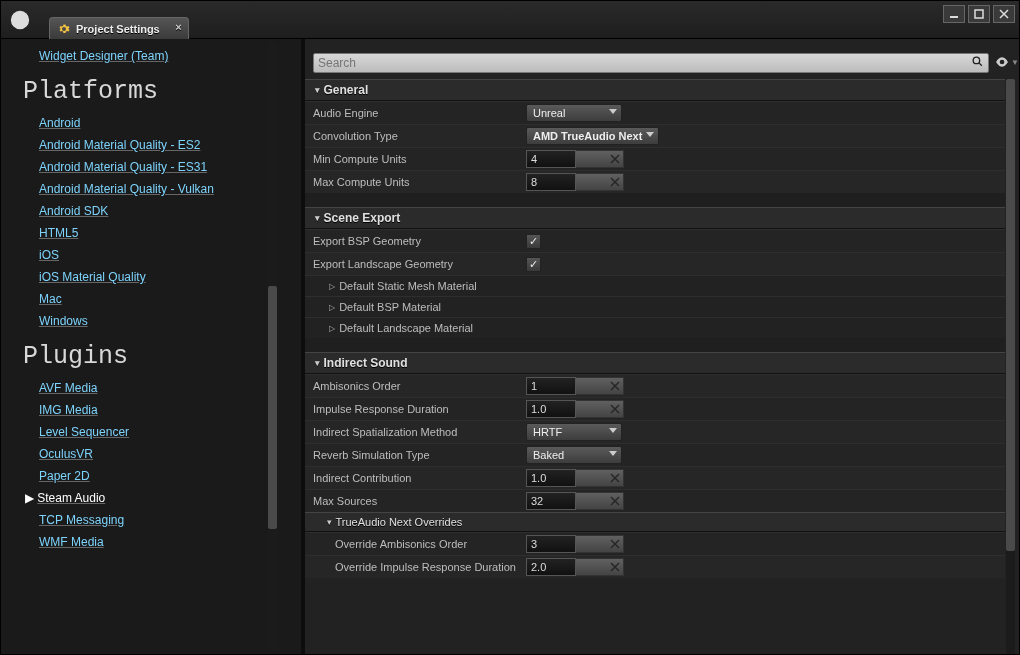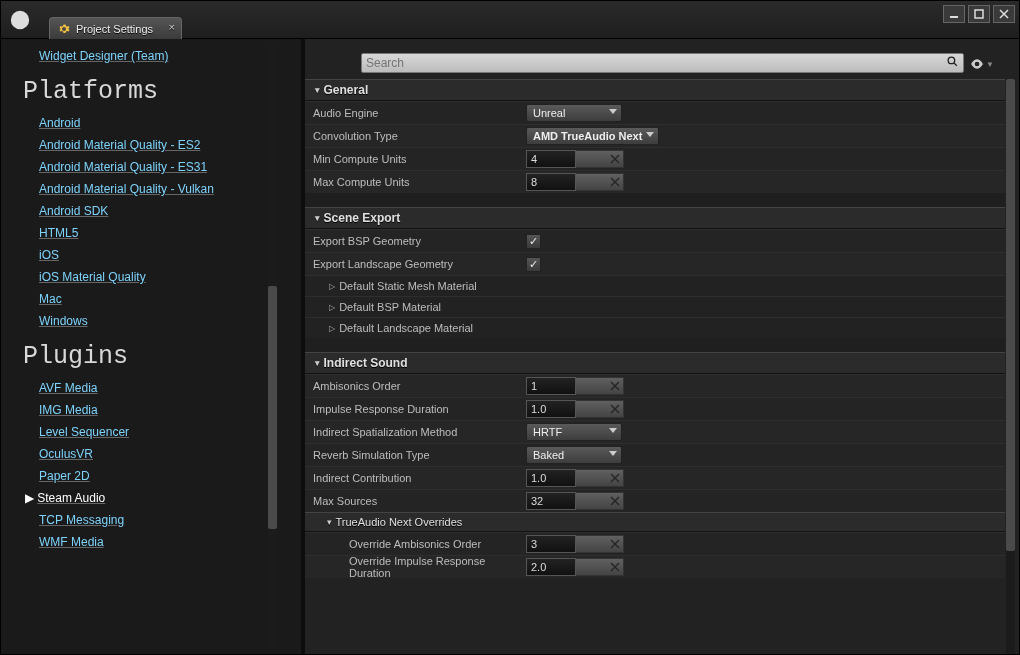--- a/index.html
+++ b/index.html
@@ -13,20 +13,21 @@
   border: 1px solid #000;
 }
 
 .titlebar {
   height: 38px;
   background: linear-gradient(#2a2a2a, #1e1e1e);
   display: flex;
   align-items: flex-start;
   border-bottom: 1px solid #000;
   position: relative;
+  font-weight: bold;
 }
 .ue-logo {
   width: 38px; height: 38px;
   display: flex; align-items: center; justify-content: center;
 }
 .tab-strip { display: flex; align-items: flex-end; height: 38px; margin-left: 10px; }
 .tab {
   height: 22px;
   padding: 0 28px 0 8px;
   background: linear-gradient(#555,#3b3b3b);
@@ -89,23 +90,22 @@
 .sidebar-item .tri { margin-left: -14px; margin-right: 3px; display: inline-block; }
 .divider-v { width: 4px; background: #0d0d0d; }
 
 .main {
   flex: 1;
   background: #222;
   display: flex; flex-direction: column;
   position: relative;
 }
 .search-row {
-  display: flex; align-items: flex-end;
-  padding: 14px 25px 6px 8px;
-  margin-left: 48px;
+  display: flex; align-items: flex-start;
+  padding: 14px 0 6px 8px;
 }
 .search-box {
   flex: 1;
   height: 20px;
   background: linear-gradient(#d8d8d8,#bcbcbc);
   border: 1px solid #777;
   border-radius: 2px;
   display: flex; align-items: center;
   padding: 0 4px;
 }
@@ -142,21 +142,21 @@
   border-top: 1px solid #2e2e2e;
 }
 .row:nth-child(odd) { background: #262626; }
 .row:nth-child(even) { background: #242424; }
 .row .label {
   width: 221px;
   padding-left: 8px;
   font-size: 11px;
   color: #bdbdbd;
 }
-.row.sub .label { padding-left: 44px; }
+.row.sub .label { padding-left: 30px; }
 .row .value { flex: 1; display: flex; align-items: flex-end; }
 .dropdown {
   height: 18px; min-width: 96px;
   background: linear-gradient(#5a5a5a,#3d3d3d);
   border: 1px solid #222;
   border-radius: 2px;
   display: flex; align-items: center;
   padding: 0 16px 0 6px;
   color: #eee; font-size: 11px;
   position: relative;

